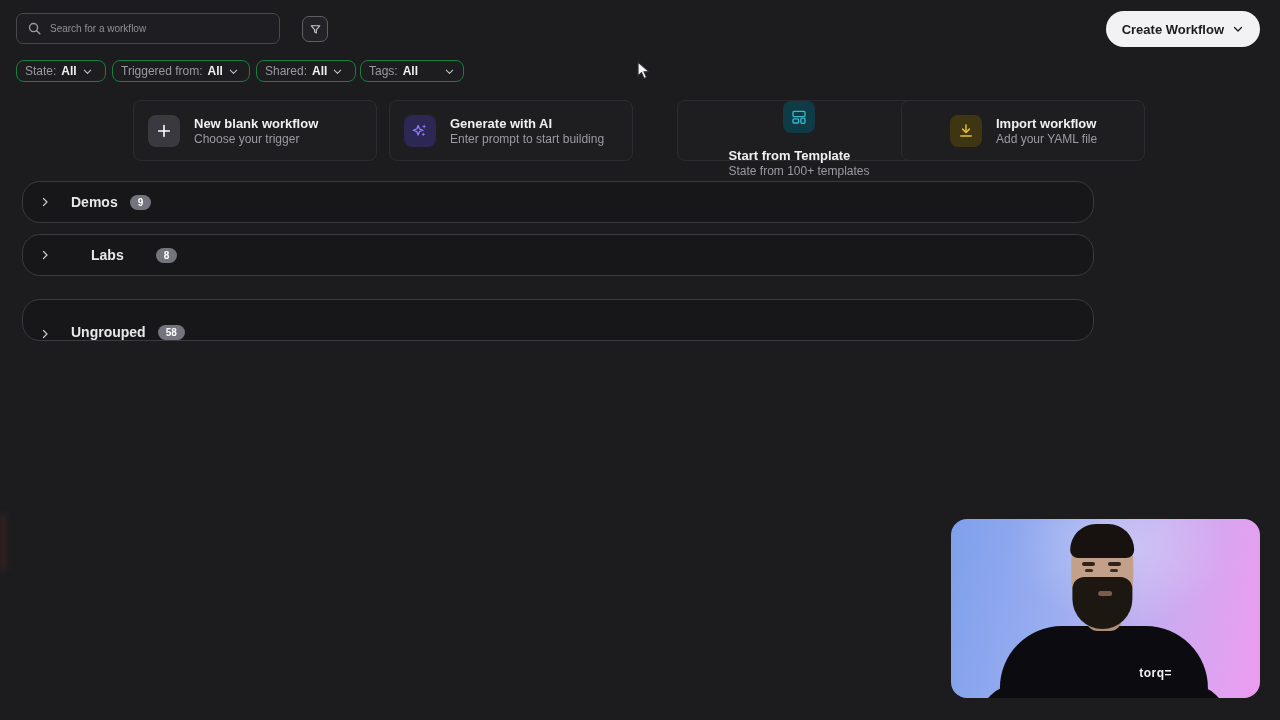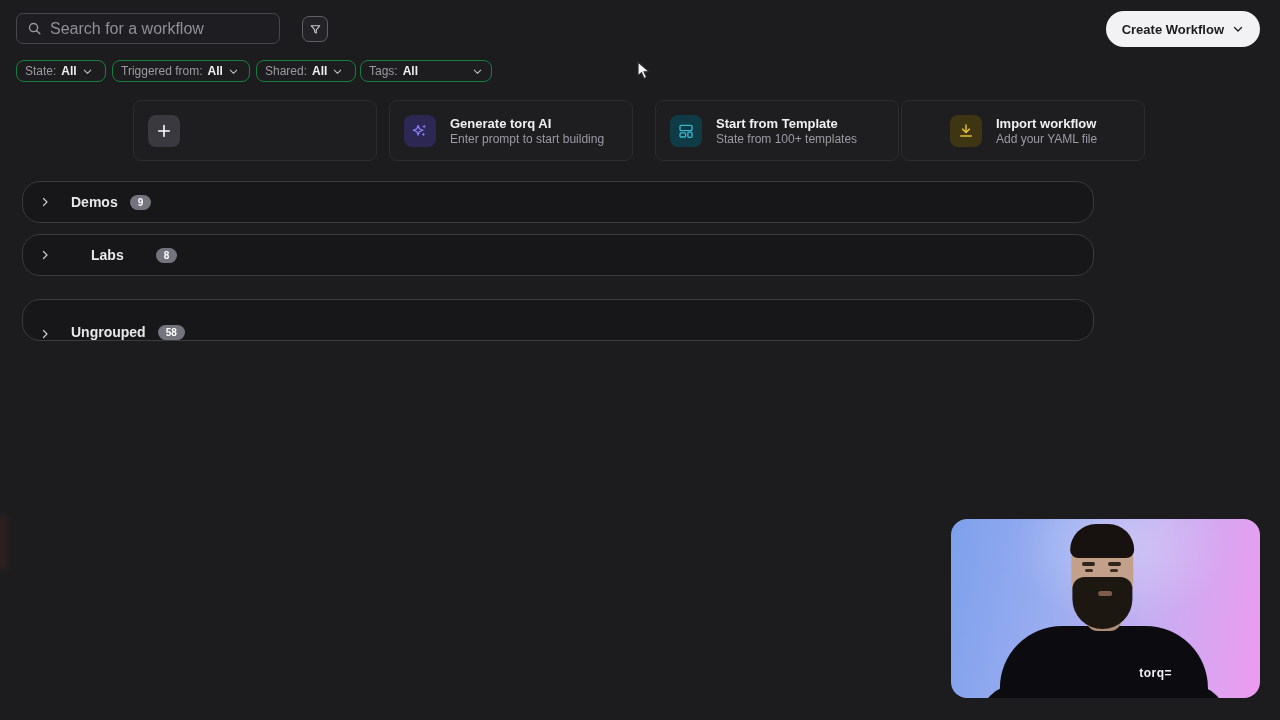--- a/index.html
+++ b/index.html
@@ -17,21 +17,21 @@
     position: absolute; left: 16px; top: 13px;
     width: 264px; height: 31px;
     background: #1e1e22;
     border: 1px solid #47474d;
     border-radius: 7px;
     display: flex; align-items: center;
     padding: 0 10px; gap: 8px;
   }
   .search-box input {
     background: transparent; border: none; outline: none;
-    color: #c9c9ce; font-size: 16px; width: 100%;
+    color: #c9c9ce; font-size: 10px; width: 100%;
     font-family: "Liberation Sans", sans-serif;
   }
   .search-box input::placeholder { color: #8f8f97; }
   .icon-btn {
     position: absolute; left: 302px; top: 16px;
     width: 26px; height: 26px;
     background: #232327;
     border: 1px solid #5f5f66;
     border-radius: 7px;
     display: flex; align-items: center; justify-content: center;
@@ -55,35 +55,35 @@
     background: #1d1d20;
     display: flex; align-items: center;
     padding: 0 8px; gap: 5px;
     font-size: 12px; cursor: pointer;
   }
   .filter-pill .f-label { color: #9a9aa1; }
   .filter-pill .f-value { color: #f0f0f2; font-weight: 700; }
   .pill-state { left: 16px; width: 90px; }
   .pill-triggered { left: 112px; width: 138px; }
   .pill-shared { left: 256px; width: 100px; }
-  .pill-tags { left: 360px; width: 132px; }
+  .pill-tags { left: 360px; width: 104px; }
   .pill-tags .f-chev { margin-left: auto; }
   
   .card {
     position: absolute; top: 100px;
     width: 244px; height: 61px;
     background: #1e1e21;
     border: 1px solid #2b2b30;
     border-radius: 8px;
     display: flex; align-items: center;
     padding: 0 14px; gap: 14px;
     cursor: pointer;
   }
   .card-0 { left: 133px; } .card-1 { left: 389px; }
-  .card-2 { left: 655px; } .card-3 { left: 901px; padding-left: 48px; }
+  .card-2 { left: 677px; flex-direction: column; } .card-3 { left: 901px; padding-left: 48px; }
   .card-icon {
     width: 32px; height: 32px; border-radius: 8px;
     display: flex; align-items: center; justify-content: center;
     flex-shrink: 0;
   }
   .ci-plus { background: #39393f; }
   .ci-ai { background: #2c2753; }
   .ci-template { background: #0f3b46; }
   .ci-import { background: #3e3512; }
   .card-title { font-size: 13px; font-weight: 600; color: #f0f0f2; line-height: 17px; }
@@ -244,31 +244,35 @@
   </span>
 </div>
 
 <div class="card card-0">
   <div class="card-icon ci-plus">
     <svg width="16" height="16" viewBox="0 0 24 24" fill="none" stroke="#ffffff" stroke-width="2.4" stroke-linecap="round">
         <line x1="12" y1="4" x2="12" y2="20"></line>
         <line x1="4" y1="12" x2="20" y2="12"></line>
       </svg>
   </div>
+  <div class="card-text">
+    <div class="card-title">New blank workflow</div>
+    <div class="card-sub">Choose your trigger</div>
+  </div>
 </div>
 <div class="card card-1">
   <div class="card-icon ci-ai">
     <svg width="18" height="18" viewBox="0 0 24 24" fill="none">
       <path d="M9.5 4.5 L11.3 9.2 L16 11 L11.3 12.8 L9.5 17.5 L7.7 12.8 L3 11 L7.7 9.2 Z" stroke="#8b7cf8" stroke-width="1.7" stroke-linejoin="round"></path>
       <path d="M17.5 3 L18.3 5.2 L20.5 6 L18.3 6.8 L17.5 9 L16.7 6.8 L14.5 6 L16.7 5.2 Z" fill="#8b7cf8"></path>
       <path d="M16.5 14 L17.2 15.8 L19 16.5 L17.2 17.2 L16.5 19 L15.8 17.2 L14 16.5 L15.8 15.8 Z" fill="#8b7cf8"></path>
     </svg>
   </div>
   <div class="card-text">
-    <div class="card-title">Generate torq AI</div>
+    <div class="card-title">Generate with AI</div>
     <div class="card-sub">Enter prompt to start building</div>
   </div>
 </div>
 <div class="card card-2">
   <div class="card-icon ci-template">
     <svg width="18" height="18" viewBox="0 0 24 24" fill="none" stroke="#38b7cd" stroke-width="1.8" stroke-linejoin="round">
       <rect x="4" y="4.5" width="16" height="7" rx="1.5"></rect>
       <rect x="4" y="14.5" width="7.5" height="5.5" rx="1.5"></rect>
       <rect x="14.5" y="13.5" width="5.5" height="7" rx="1.5"></rect>
     </svg>

